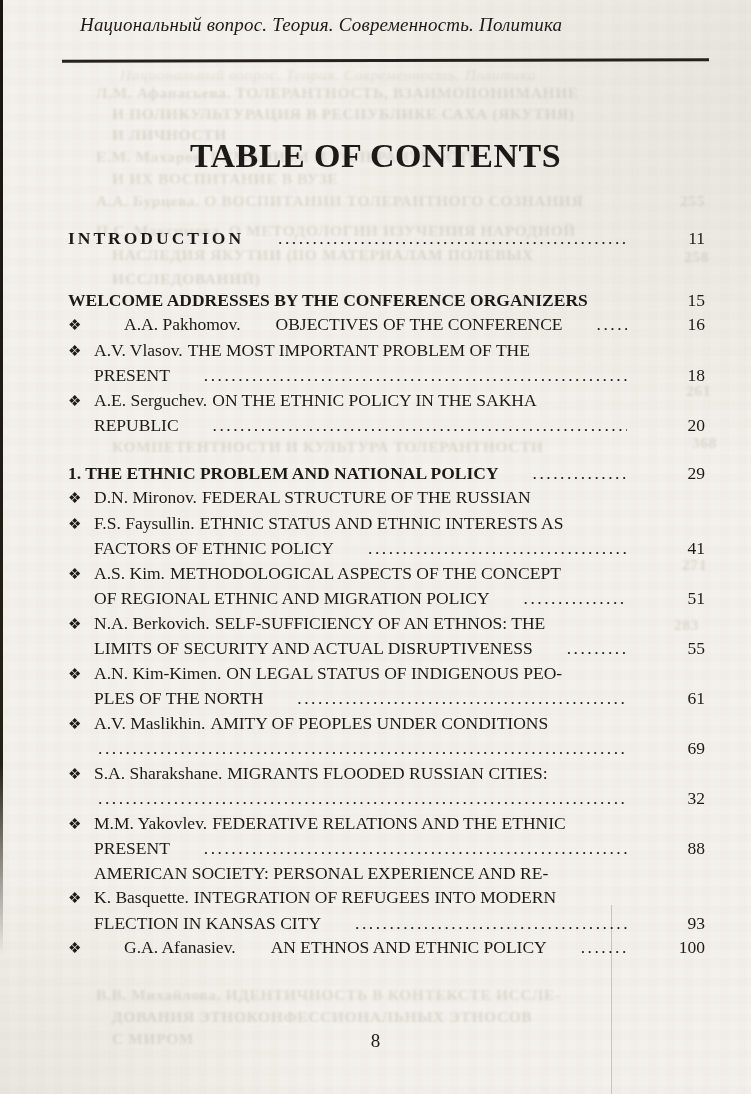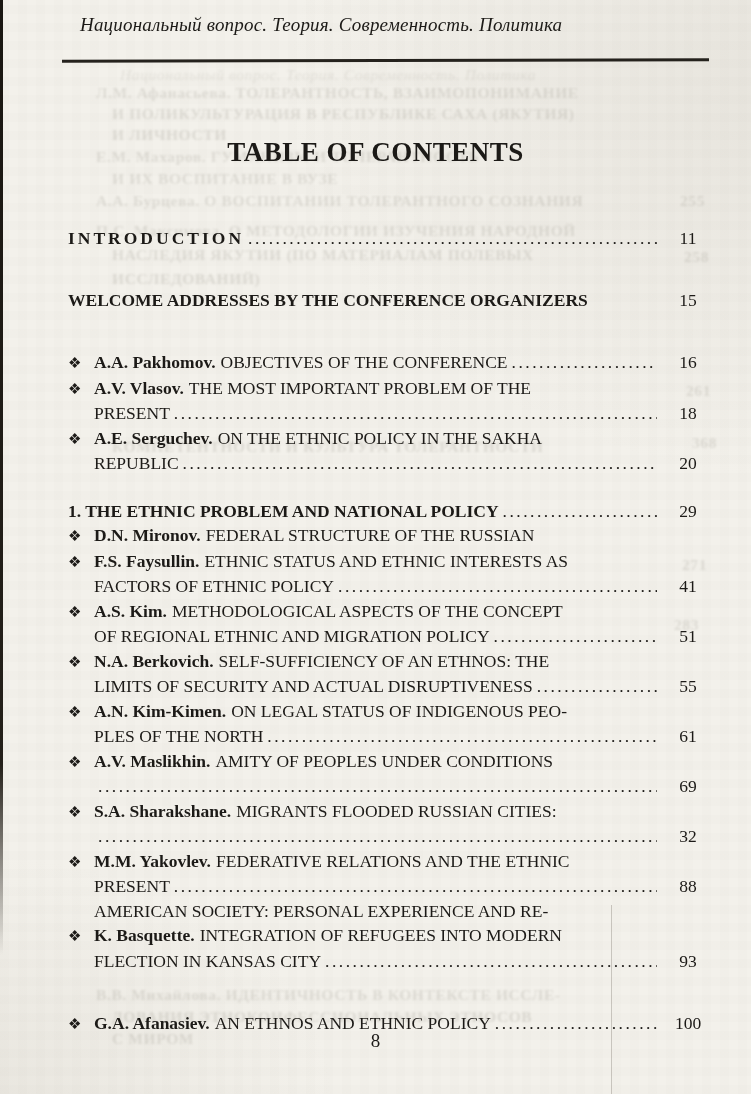--- a/index.html
+++ b/index.html
@@ -25,43 +25,43 @@
   .running-header {
     position:absolute; top:14px; left:80px;
     font-style:italic; font-size:19px; letter-spacing:.2px; white-space:nowrap;
   }
   .header-rule {
     position:absolute; top:59px; left:62px; width:647px; height:3px;
     background:#25221d; transform:rotate(-0.15deg);
   }
   .doc-title {
     position:absolute; top:137px; left:0; width:100%;
-    text-align:center; font-weight:bold; font-size:27px; letter-spacing:.5px;
+    text-align:center; font-weight:bold; font-size:34px; letter-spacing:.5px;
   }
   .toc {
     position:absolute; top:226px; left:68px; right:46px;
     font-size:17.5px; line-height:24.5px;
   }
   .section.sec1 { margin-top:37px; }
   .section.sec2 { margin-top:23px; }
   .entry.heading { font-weight:bold; }
   .sec0 .entry.heading .ltext { letter-spacing:3px; }
-  .line { white-space:nowrap; }
+  .line { white-space:nowrap;gap:30px; }
   .line.last { display:flex; align-items:baseline; }
   .item .line { padding-left:26px; }
   .bullet { display:inline-block; width:26px; margin-left:-26px; font-size:15px; flex:none; }
-  .author { font-weight:bold; margin-right:5px; flex:none;margin-top:38px; }
+  .author { font-weight:normal; margin-right:5px; flex:none; }
   .ltext { flex:none; }
   .leader { flex:1 1 auto; overflow:hidden; margin:0 14px 0 4px; }
   .leader::after {
     content:"......................................................................................................................................................................";
     letter-spacing:2.5px; font-weight:normal;
   }
   .leader.nodots::after { content:""; }
-  .pagenum { flex:none; min-width:34px; text-align:center; font-weight:normal; }
+  .pagenum { flex:none; min-width:34px; text-align:right; font-weight:normal; }
   .folio { position:absolute; top:1030px; left:0; width:100%; text-align:center; font-size:19px; }
   
   .ghost {
     position:absolute; color:#6e6a5e; opacity:.16; filter:blur(1.1px);
     font-size:15.5px; letter-spacing:.6px; white-space:nowrap; font-weight:bold;
   }
   .ghost.it { font-style:italic; font-weight:normal; opacity:.12; }
   .g0 { top:84px;  left:96px;  }
   .g1 { top:105px; left:112px; }
   .g2 { top:126px; left:112px; }

